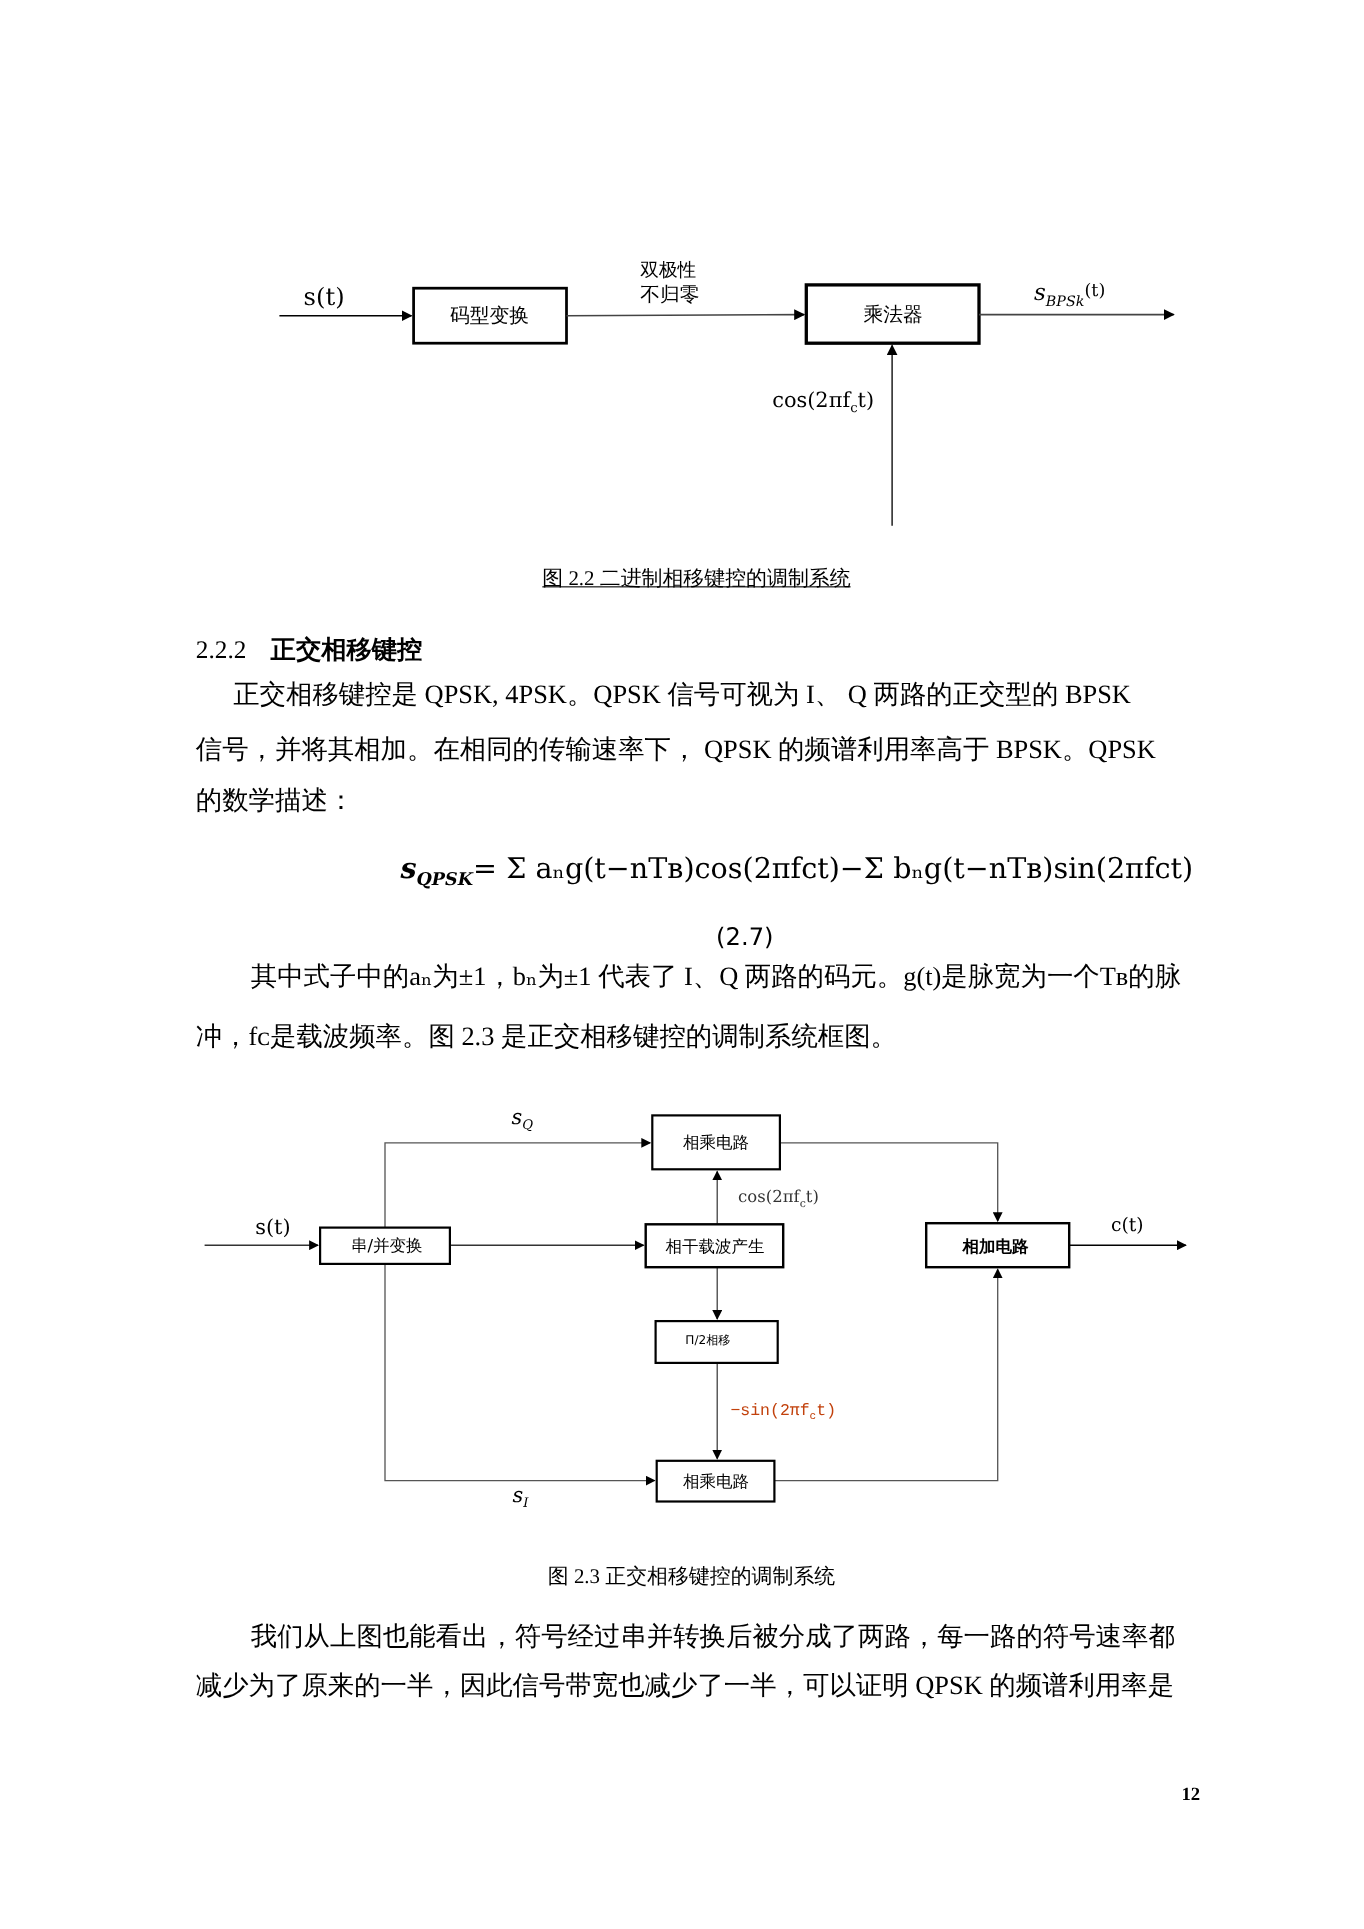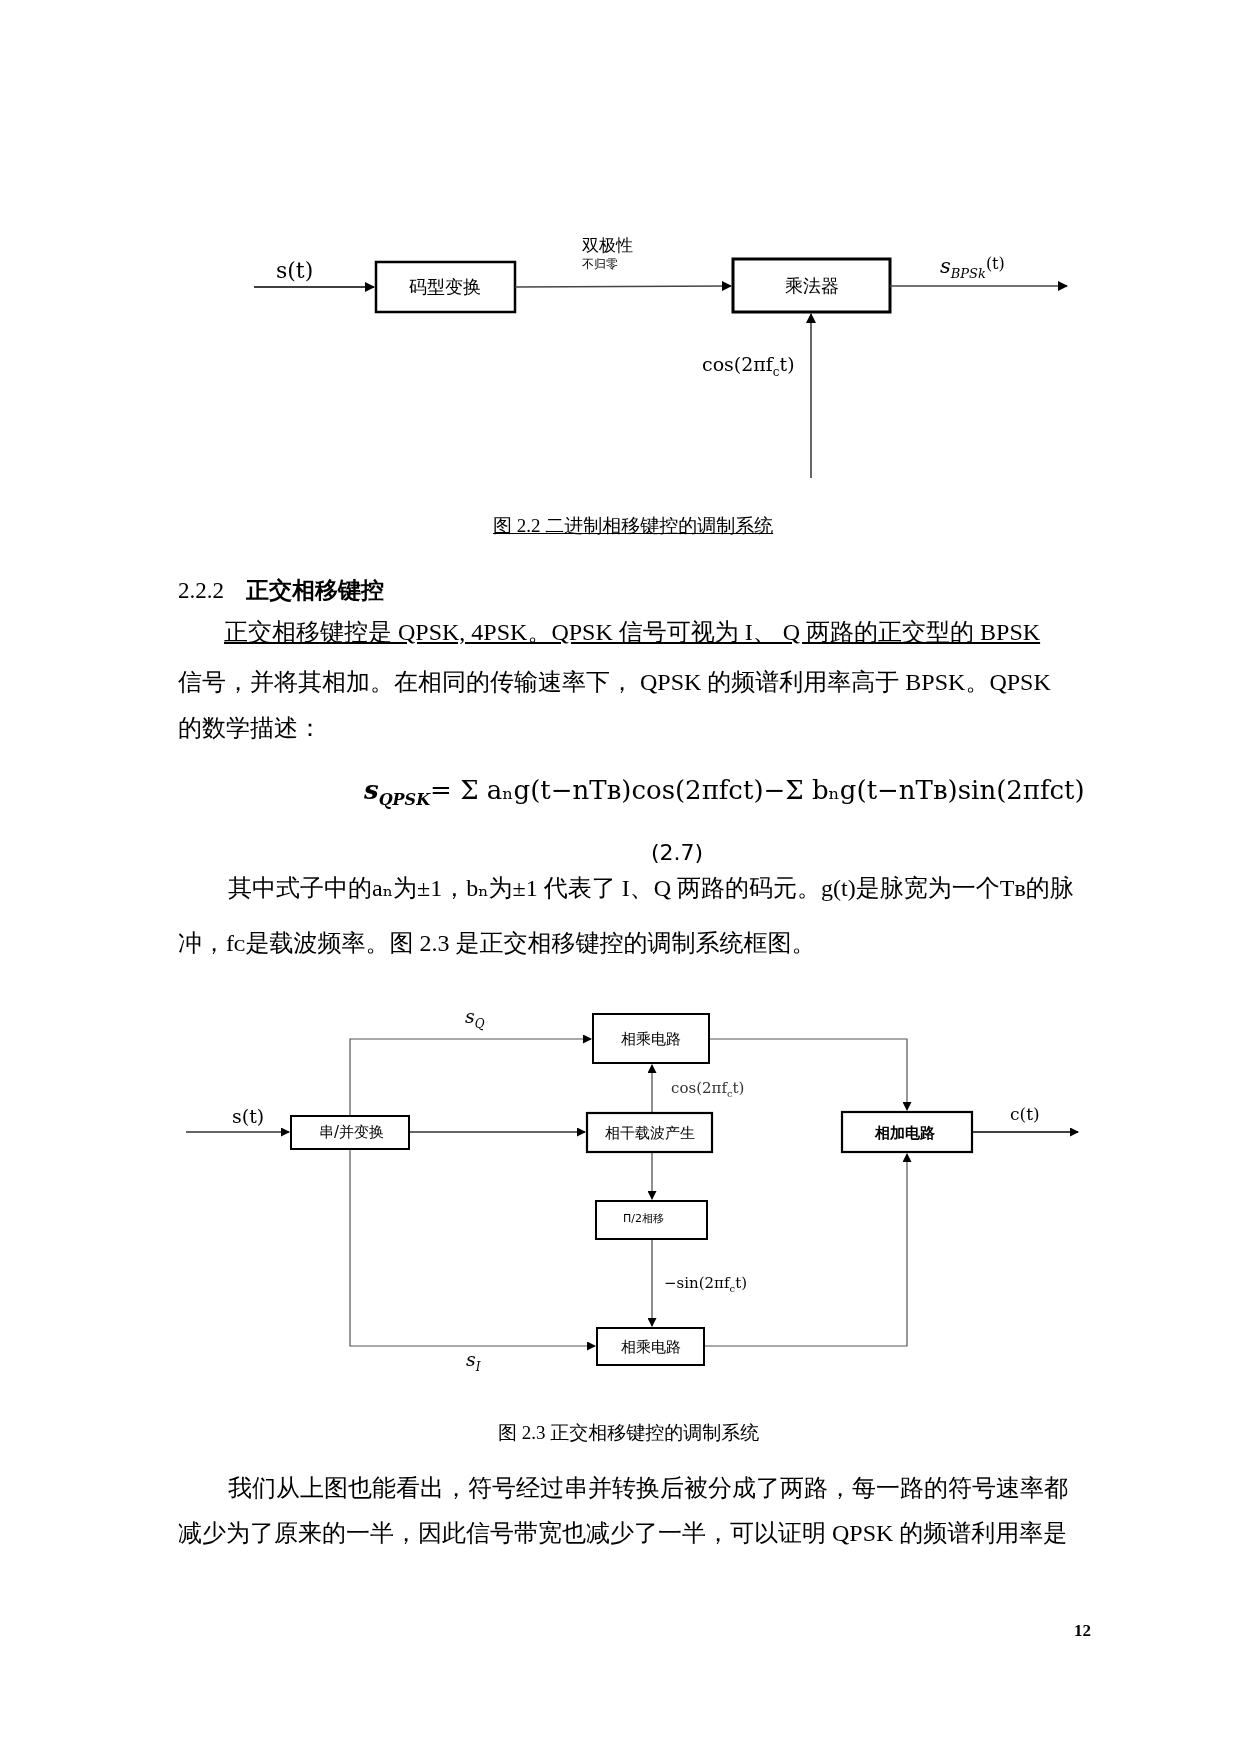--- a/index.html
+++ b/index.html
@@ -35,36 +35,36 @@
   <rect x="733" y="259" width="157" height="53" fill="#fff" stroke="#000" stroke-width="3"></rect>
 
   <line x1="890" y1="286" x2="1067" y2="286" stroke="#444" stroke-width="1.5" marker-end="url(#arr)"></line>
 
   <line x1="811" y1="478" x2="811" y2="314" stroke="#000" stroke-width="1.2" marker-end="url(#arr)"></line>
 </svg>
 
 <span class="abs diag-label" style="left:276px;top:258px;font-size:22px;">s(t)</span>
 <span class="abs" style="left:409px;top:275px;font-size:18px;font-family:'DejaVu Sans',sans-serif;">码型变换</span>
 <span class="abs" style="left:582px;top:234px;font-size:17px;font-family:'DejaVu Sans',sans-serif;">双极性</span>
-<span class="abs" style="left:582px;top:256px;font-size:12px;font-family:'DejaVu Sans',sans-serif;">不归零</span>
+<span class="abs" style="left:582px;top:256px;font-size:18px;font-family:'DejaVu Sans',sans-serif;">不归零</span>
 <span class="abs" style="left:785px;top:274px;font-size:18px;font-family:'DejaVu Sans',sans-serif;">乘法器</span>
 <span class="abs diag-label" style="left:940px;top:254px;font-size:21px;">
   <i>s</i><sub style="font-size:13px;font-style:italic">BPSk</sub><span style="font-size:16px;vertical-align:4px">(t)</span>
 </span>
 <span class="abs diag-label" style="left:702px;top:353px;font-size:19px;">
   <span>cos(2πf</span><sub style="font-size:12px">c</sub><span>t)</span>
 </span>
 
 <div class="abs caption" style="left:493px;top:513px;text-decoration:underline;">图  2.2 二进制相移键控的调制系统</div>
 
 <div class="abs heading" style="left:178px;top:575px;">
   <span style="font-weight:normal;margin-right:22px;">2.2.2</span><span style="font-family:'DejaVu Sans',sans-serif;text-align:right;">正交相移键控</span>
 </div>
 
-<div class="abs body-text" style="left:224px;top:620px;text-decoration:underline;">正交相移键控是  QPSK, 4PSK。QPSK 信号可视为  I、  Q 两路的正交型的  BPSK</div>
+<div class="abs body-text" style="left:212px;top:620px;">正交相移键控是  QPSK, 4PSK。QPSK 信号可视为  I、  Q 两路的正交型的  BPSK</div>
 <div class="abs body-text" style="left:178px;top:670px;">信号，并将其相加。在相同的传输速率下，  QPSK 的频谱利用率高于  BPSK。QPSK</div>
 <div class="abs body-text" style="left:178px;top:716px;">的数学描述：</div>
 
 <div class="abs eq" style="left:364px;top:775px;">
   <span>s</span><sub>QPSK</sub><span class="up">= Σ aₙg(t−nTʙ)cos(2πfᴄt)−Σ bₙg(t−nTʙ)sin(2πfᴄt)</span>
 </div>
 <div class="abs eqnum" style="left:651px;top:840px;">(2.7)</div>
 
 <div class="abs body-text" style="left:228px;top:876px;">其中式子中的aₙ为±1，bₙ为±1 代表了 I、Q 两路的码元。g(t)是脉宽为一个Tʙ的脉</div>
 <div class="abs body-text" style="left:178px;top:931px;">冲，fᴄ是载波频率。图 2.3 是正交相移键控的调制系统框图。</div>
@@ -115,21 +115,21 @@
 <span class="abs diag-label" style="left:1010px;top:1104px;font-size:17px;">c(t)</span>
 <span class="abs diag-label" style="left:465px;top:1005px;font-size:19px;font-style:italic;">
   <span>s</span><sub style="font-size:12px">Q</sub>
 </span>
 <span class="abs diag-label" style="left:466px;top:1348px;font-size:19px;font-style:italic;">
   <span>s</span><sub style="font-size:12px">I</sub>
 </span>
 <span class="abs diag-label" style="left:671px;top:1079px;font-size:15px;color:#333;">
   <span>cos(2πf</span><sub style="font-size:10px">c</sub><span>t)</span>
 </span>
-<span class="abs diag-label" style="left:664px;top:1274px;font-size:15px;color:#000000;">
+<span class="abs diag-label" style="left:664px;top:1274px;font-size:15px;color:#c2410c;font-family:Liberation Mono, monospace;">
   <span>−sin(2πf</span><sub style="font-size:10px">c</sub><span>t)</span>
 </span>
 
 <div class="abs caption" style="left:498px;top:1420px;">图  2.3 正交相移键控的调制系统</div>
 
 <div class="abs body-text" style="left:228px;top:1476px;">我们从上图也能看出，符号经过串并转换后被分成了两路，每一路的符号速率都</div>
 <div class="abs body-text" style="left:178px;top:1521px;">减少为了原来的一半，因此信号带宽也减少了一半，可以证明 QPSK 的频谱利用率是</div>
 
 <div class="abs pagenum" style="left:1074px;top:1621px;">12</div>
 

